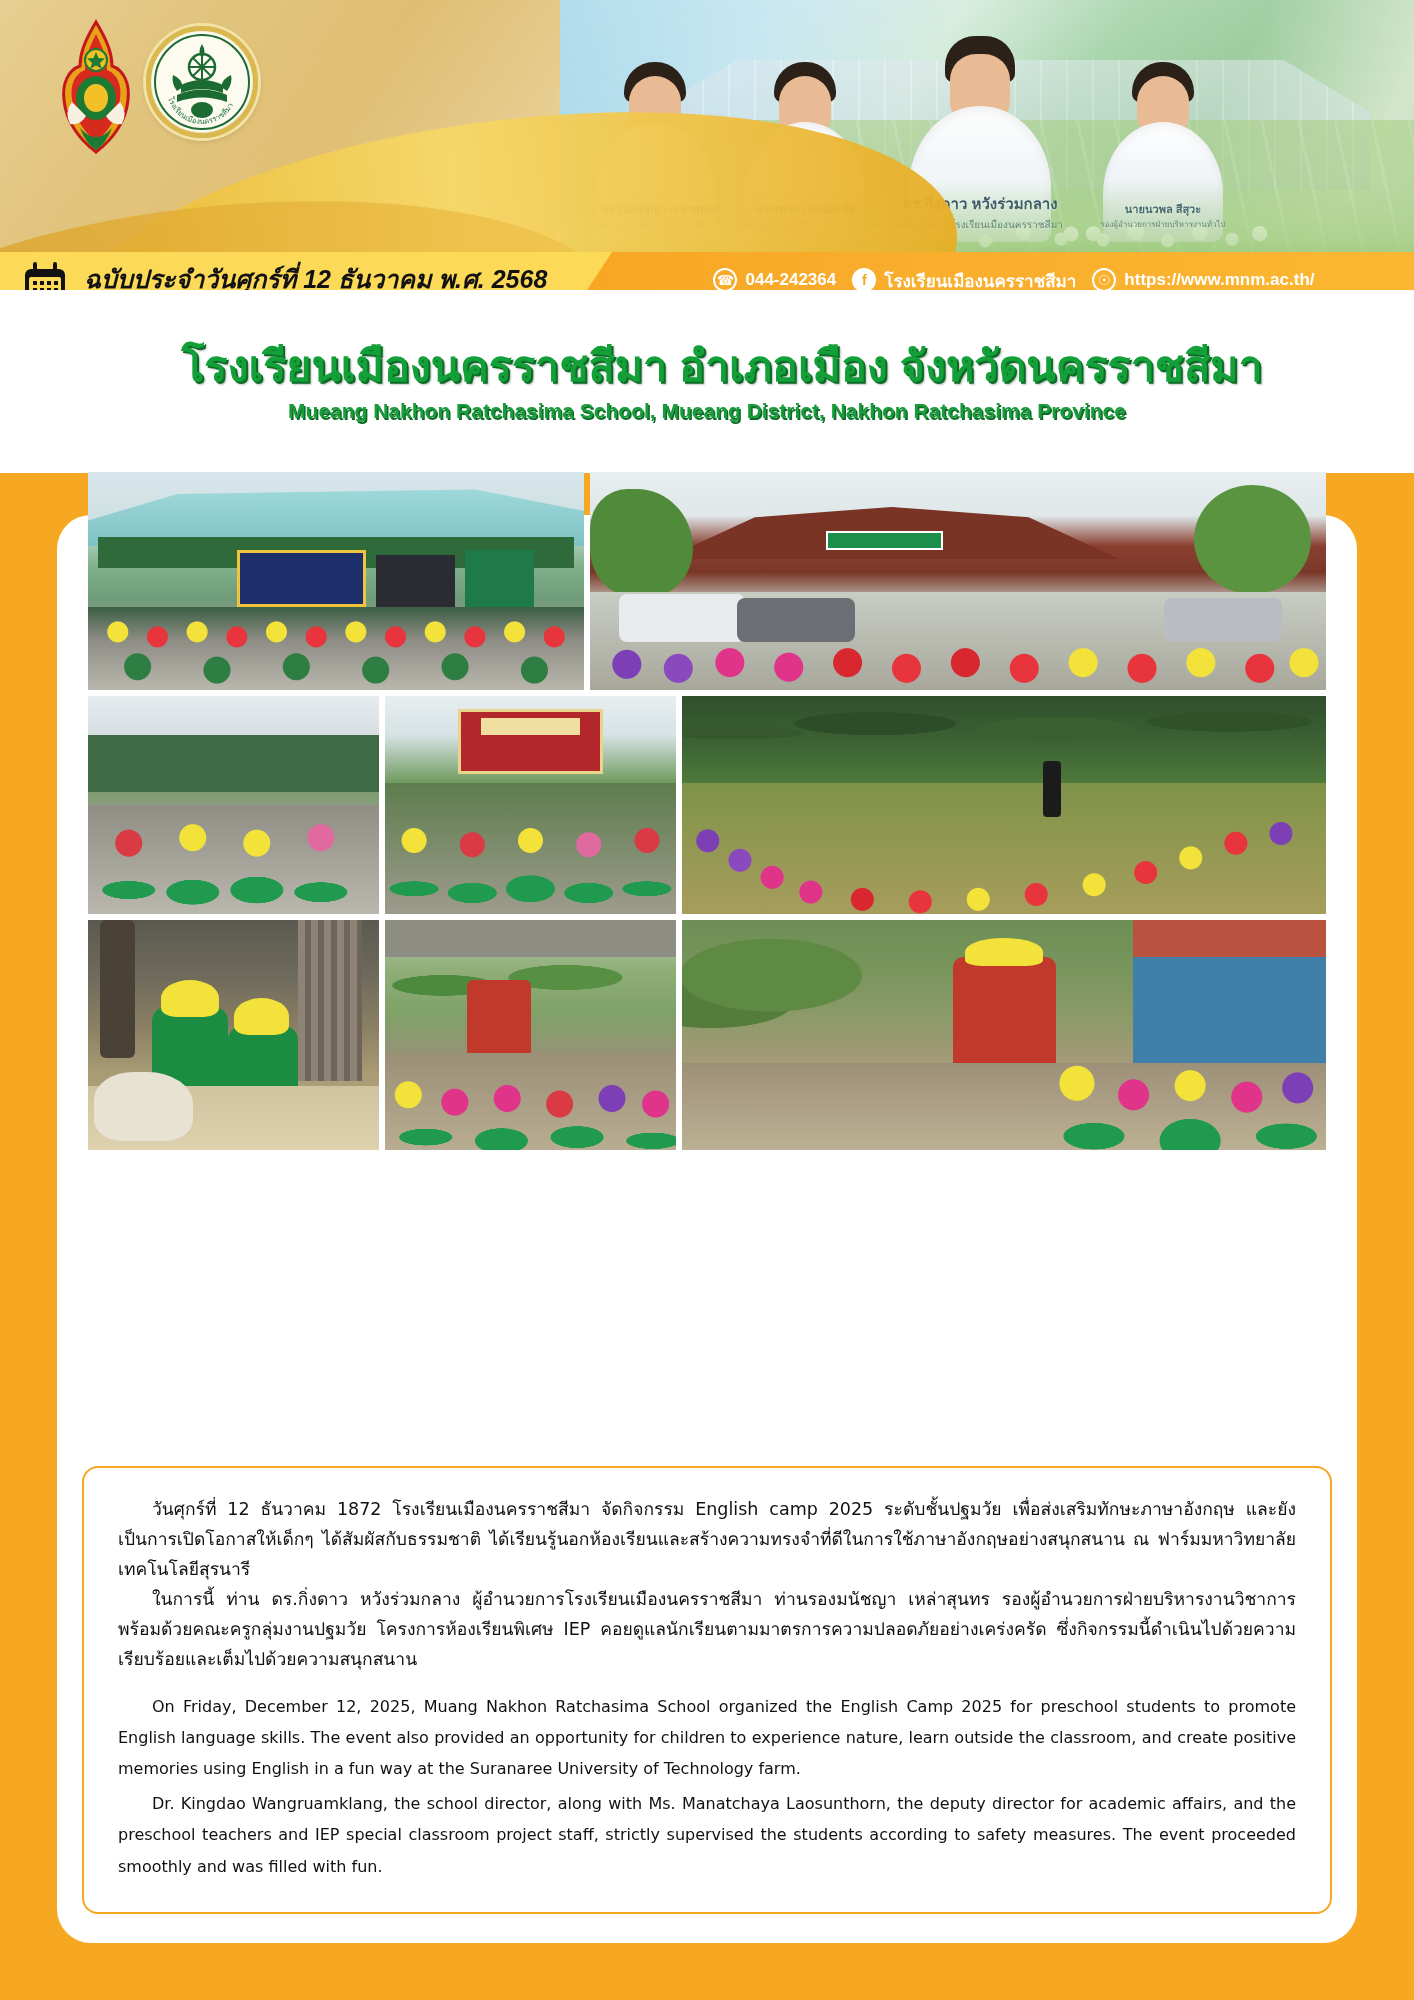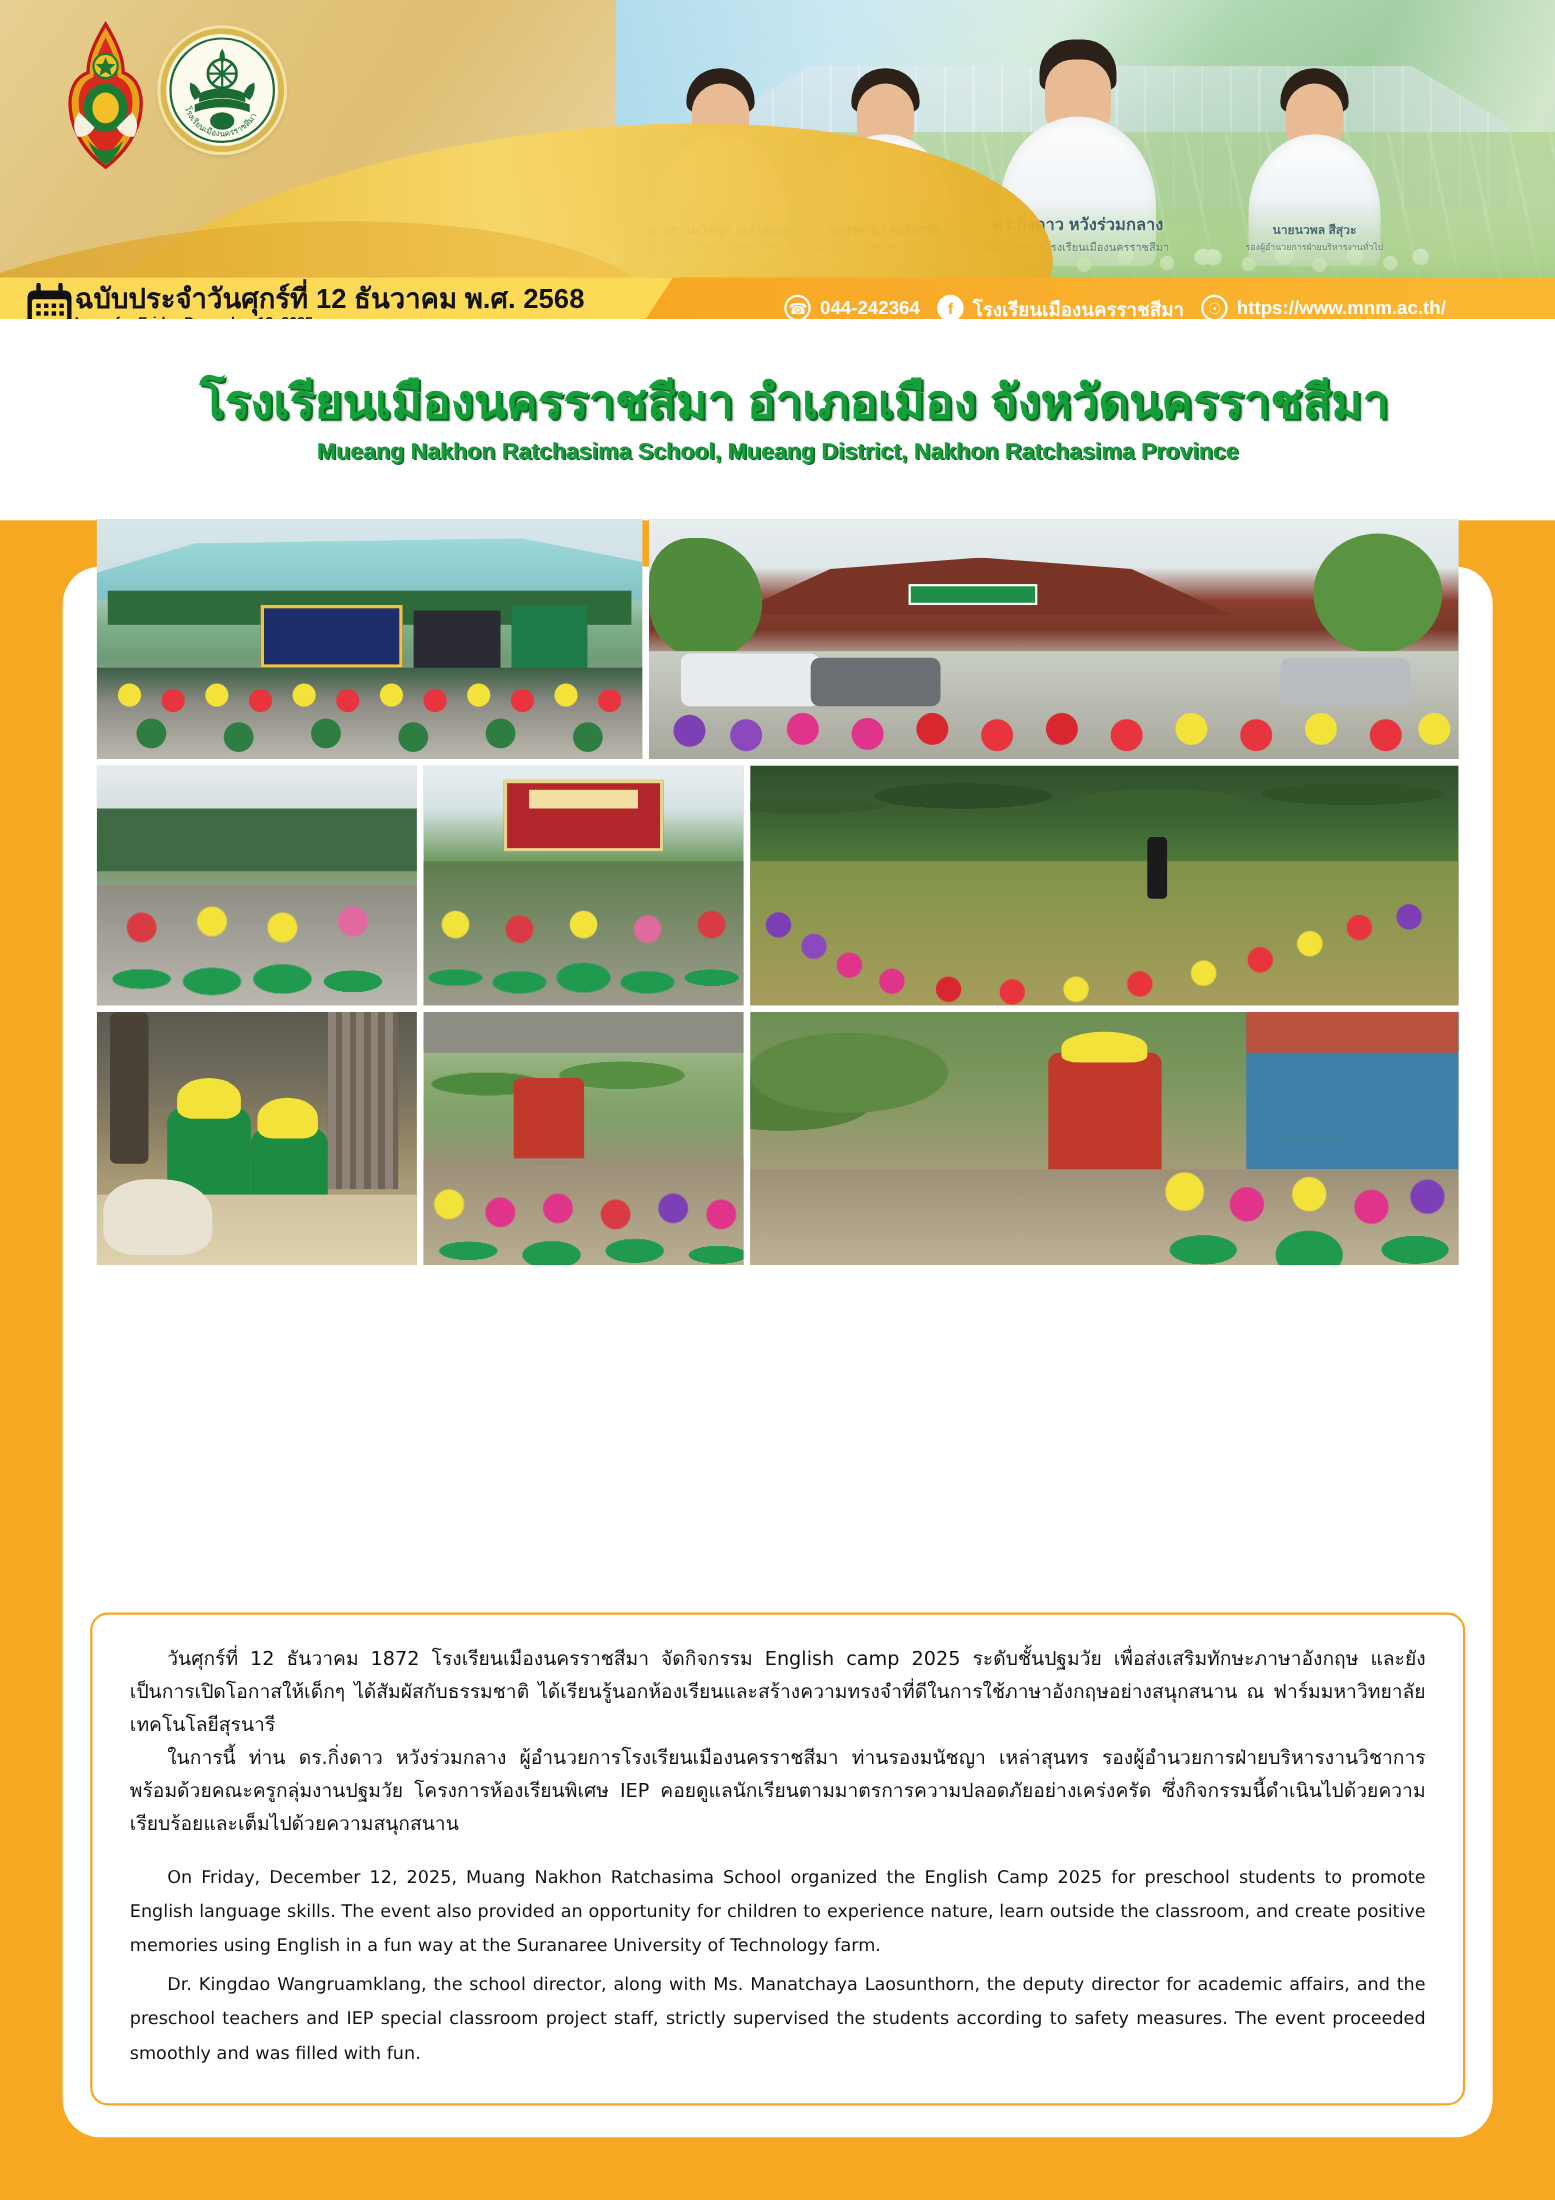--- a/index.html
+++ b/index.html
@@ -157,22 +157,23 @@
     border:2px solid #fff;
   }
 
   
   .date-strip {
     position: absolute; left: 0; top: 252px;
     width: 612px; height: 56px;
     background: #fcd957;
     z-index: 5;
     clip-path: polygon(0 0, 100% 0, 94% 100%, 0 100%);
-    display:flex; align-items:center; gap:0;
+    display:flex; align-items:flex-end; gap:16px;
     padding-left: 22px;
+    font-style: italic;
   }
   .cal-icon { width: 46px; height: 46px; flex: 0 0 46px; }
   .date-th { font-size: 25px; font-weight: 800; color:#121212; line-height:1.05; white-space: nowrap;}
   .date-en { font-size: 13px; font-weight: 700; color:#121212; line-height:1.2; white-space: nowrap;}
 
   .contact-strip {
     position: absolute; right: 0; top: 252px;
     width: 860px; height: 56px;
     background: linear-gradient(90deg,#f6a623,#f9ad2c 40%, #fbb731);
     z-index: 4;
@@ -281,21 +282,21 @@
 
       <div class="person big" style="left: 330px; width:180px; height:230px;">
         <div class="p-hair" style="width:70px;height:46px;bottom:160px;"></div>
         <div class="p-head" style="width:60px;height:70px;bottom:118px;"></div>
         <div class="p-body" style="width:142px;height:136px;"></div>
         <div class="p-flowers" style="width:270px;"></div>
         <div class="p-name">ดร.กิ่งดาว หวังร่วมกลาง</div>
         <div class="p-role">ผู้อำนวยการโรงเรียนเมืองนครราชสีมา</div>
       </div>
 
-      <div class="person" style="left: 560px;">
+      <div class="person" style="left: 528px;">
         <div class="p-hair"></div>
         <div class="p-head"></div>
         <div class="p-body navy"></div>
         <div class="p-flowers"></div>
         <div class="p-name">นายนวพล สีสุวะ</div>
         <div class="p-role">รองผู้อำนวยการฝ่ายบริหารงานทั่วไป</div>
       </div>
     </div>
 
     <div class="hdr-swoosh sw3"></div>

